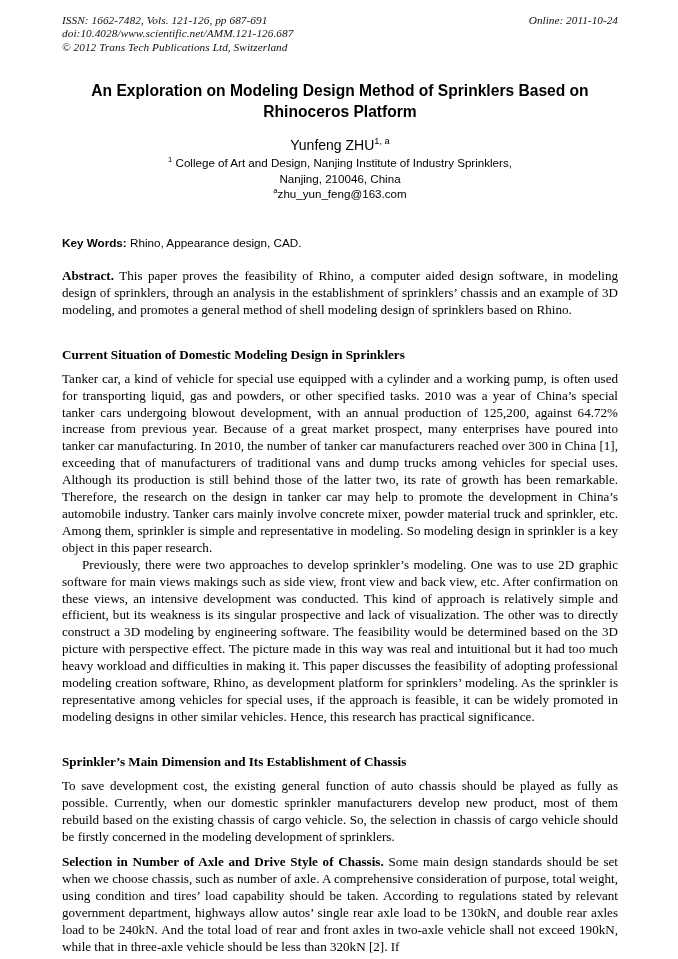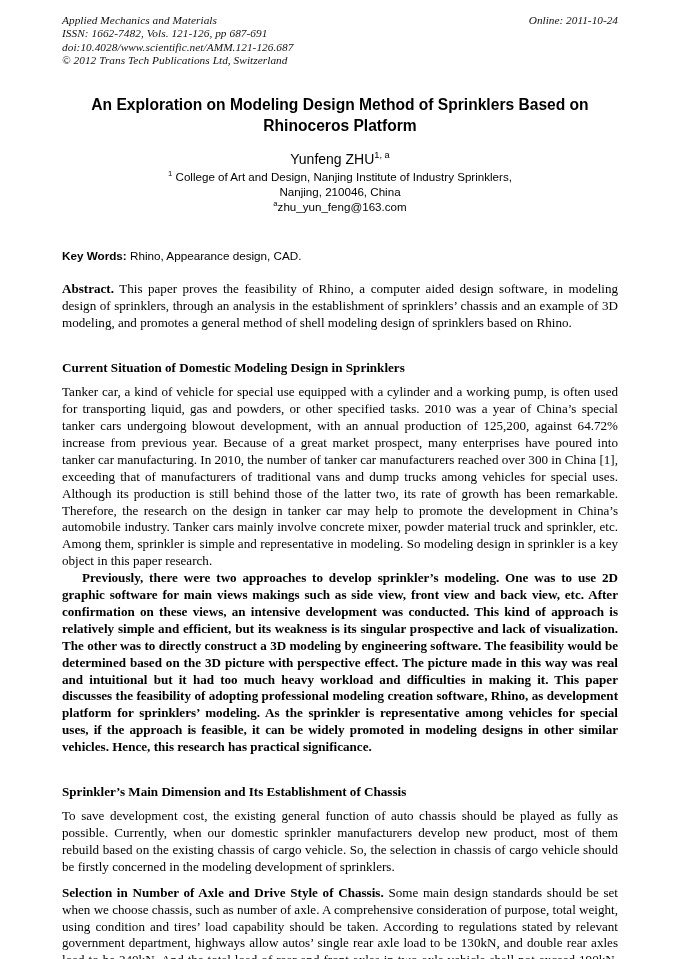--- a/index.html
+++ b/index.html
@@ -119,39 +119,37 @@
   p.body {
     font-family: "Liberation Serif", "DejaVu Serif", serif;
     font-size: 13.1px;
     line-height: 16.9px;
     text-align: justify;
     margin: 0;
     text-justify: inter-word;
   }
   p.body + p.body {
     margin-top: 0;
-    font-weight: bold;
   }
   p.body.indent {
     text-indent: 20px;
   }
   p.body .run-in {
     font-weight: bold;
   }
   .gap-sm { height: 9px; }
 </style>
 </head>
 <body>
 
 <div class="page">
   <div class="content">
 
     <div class="journal-header">
       <div class="jh-lines">
-        <div class="jh-line">Applied Mechanics and Materials</div>
         <div class="jh-line">ISSN: 1662-7482, Vols. 121-126, pp 687-691</div>
         <div class="jh-line">doi:10.4028/www.scientific.net/AMM.121-126.687</div>
         <div class="jh-line">© 2012 Trans Tech Publications Ltd, Switzerland</div>
       </div>
       <div class="online">Online: 2011-10-24</div>
     </div>
 
     <div class="title">An Exploration on Modeling Design Method of Sprinklers Based on Rhinoceros Platform</div>
 
     <div class="author-block">

